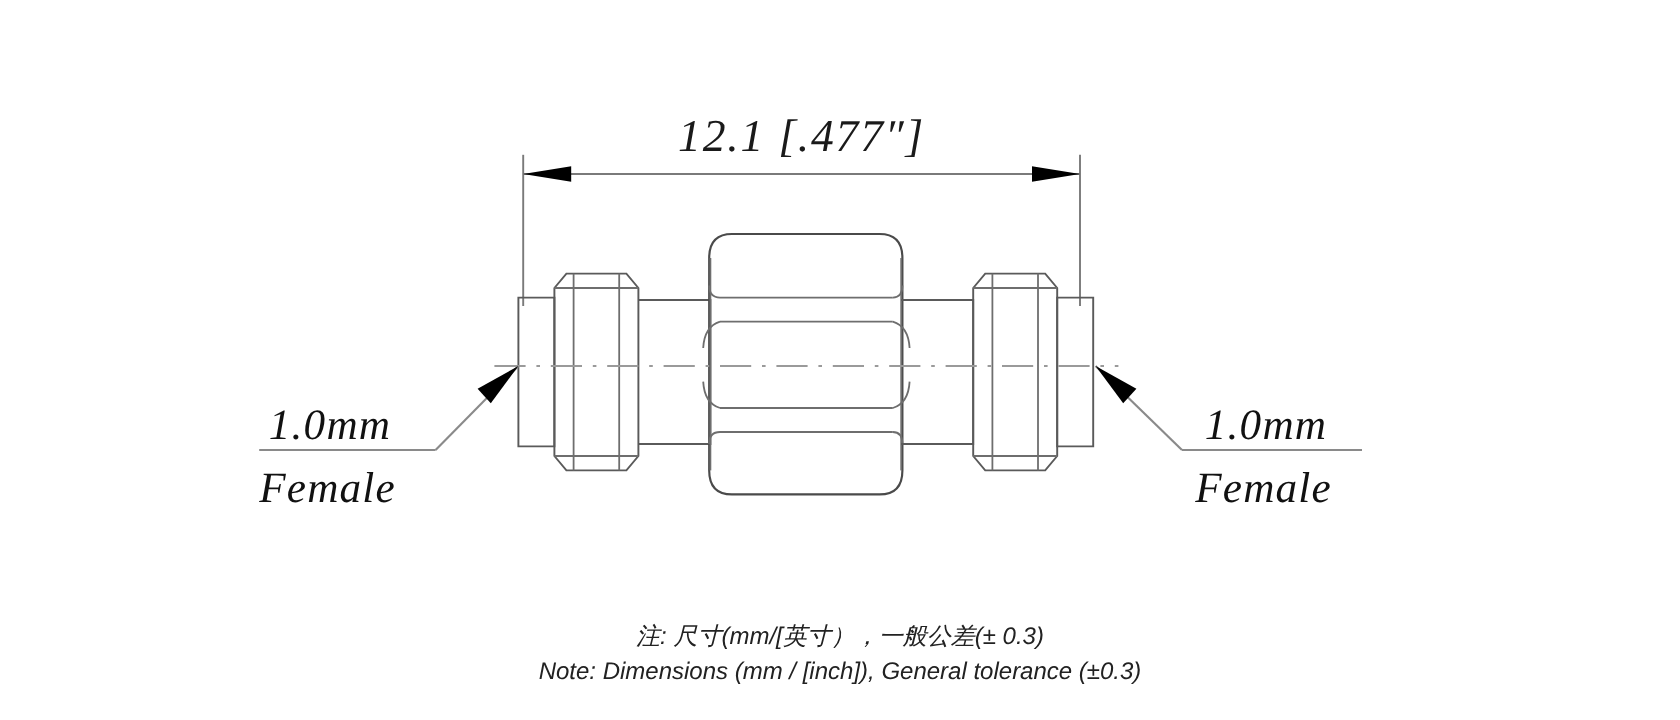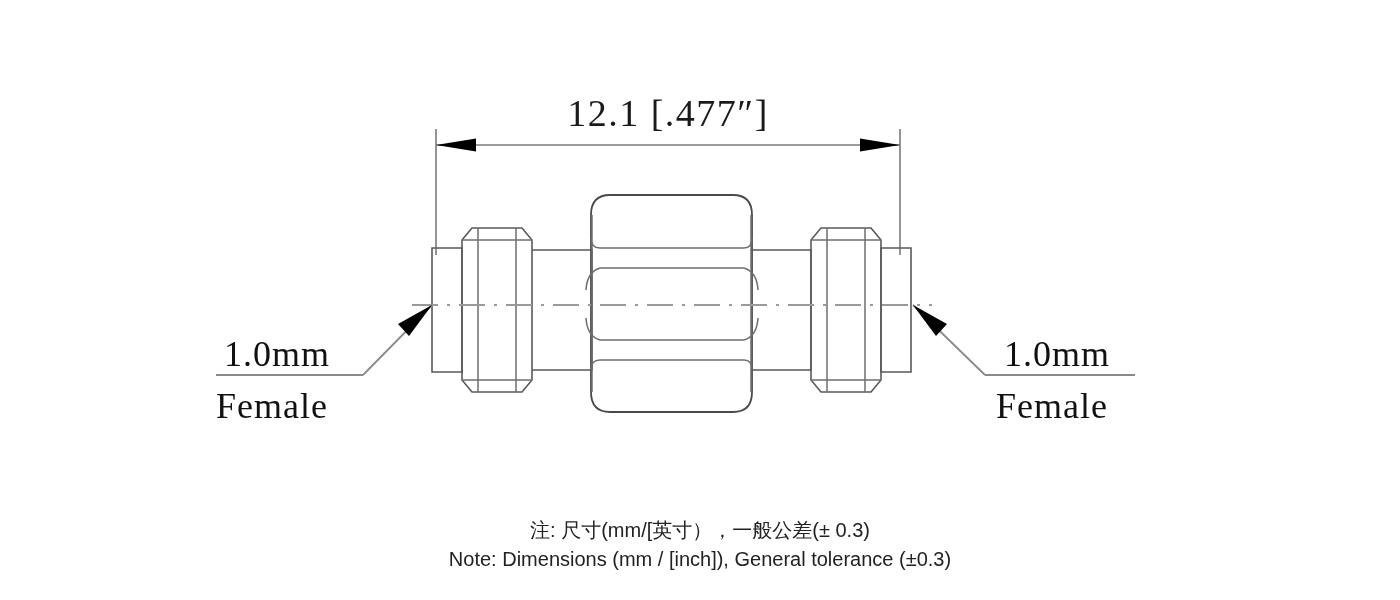--- a/index.html
+++ b/index.html
@@ -13,20 +13,21 @@
     position: relative;
     overflow: hidden;
     font-family: "Liberation Sans", sans-serif;
   }
   #drawing-root {
     position: absolute;
     left: 0;
     top: 0;
     width: 1400px;
     height: 600px;
+    font-style: italic;
   }
   svg.drawing-canvas {
     display: block;
     width: 1400px;
     height: 600px;
   }
   text.dim-text {
     font-family: "Liberation Serif", serif;
     font-size: 38px;
     letter-spacing: 1.5px;

